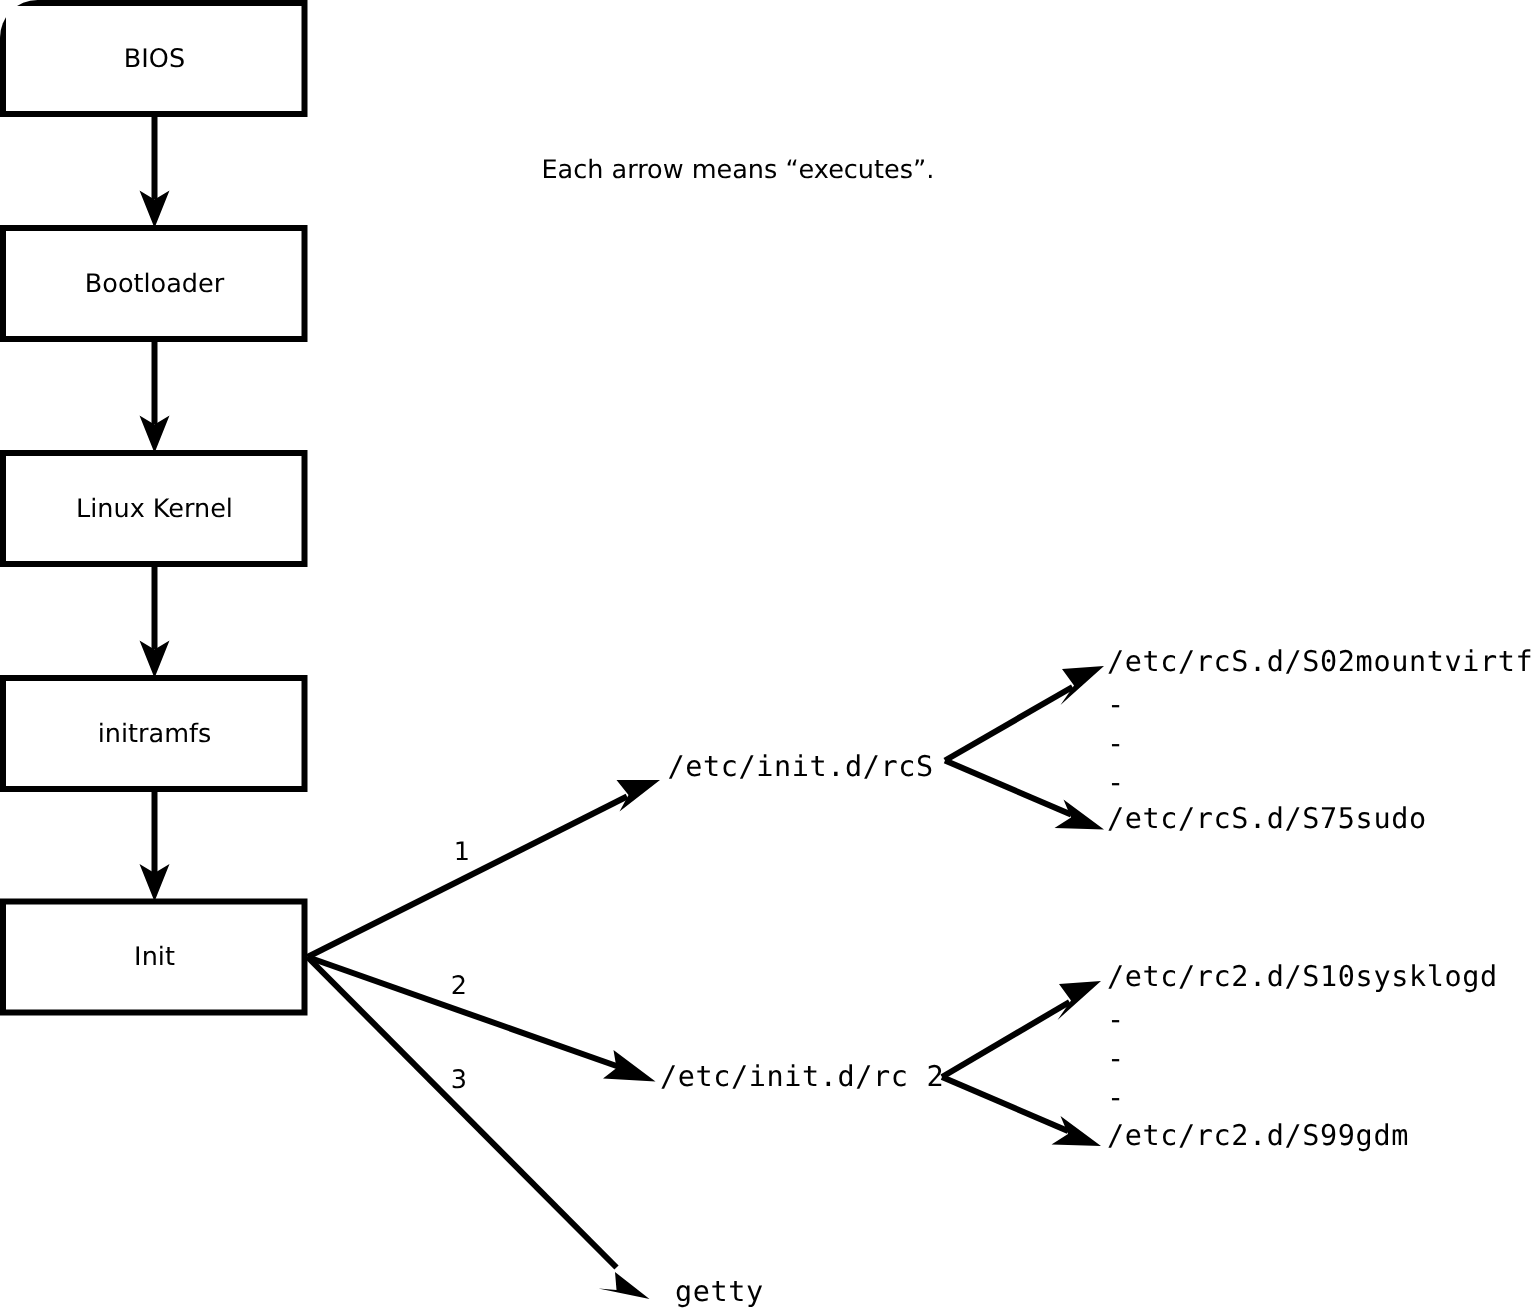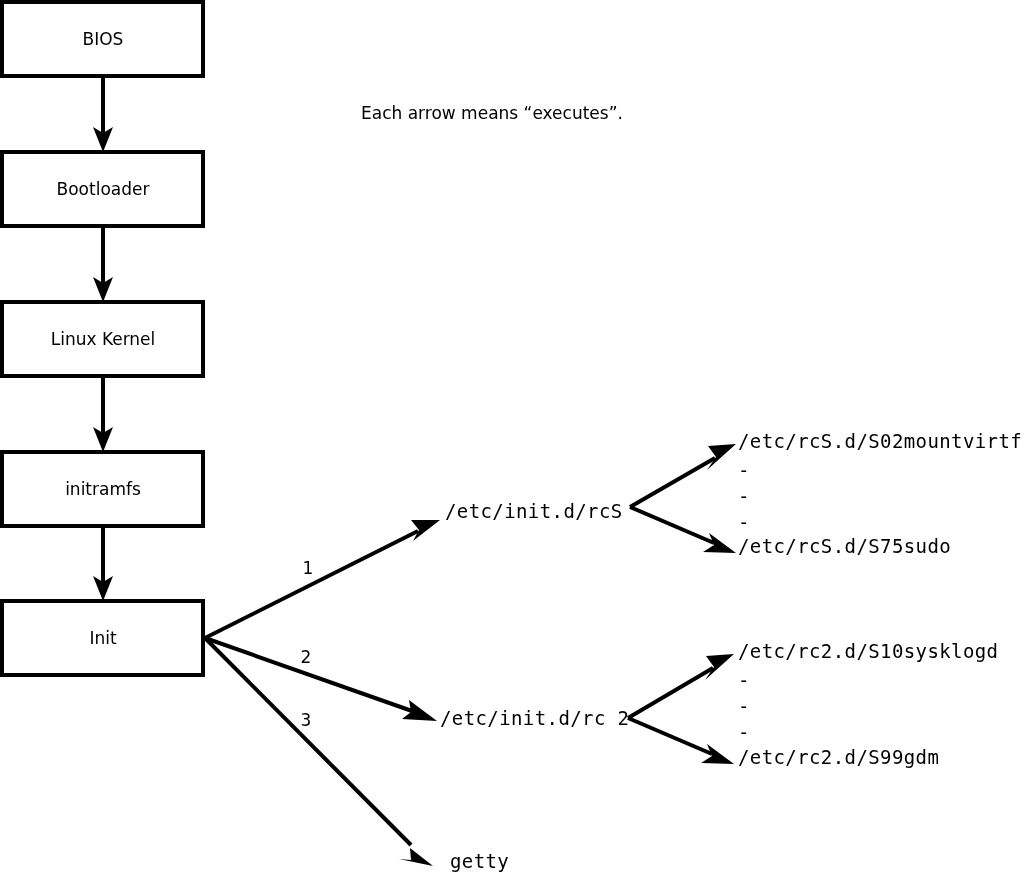--- a/index.html
+++ b/index.html
@@ -7,20 +7,21 @@
     padding: 0;
     background: #ffffff;
   }
   #diagram-root {
     position: relative;
     width: 1024px;
     height: 875px;
     background: #ffffff;
     font-family: "Liberation Sans", sans-serif;
     overflow: hidden;
+    border-radius: 25px;
   }
   svg#boot-diagram {
     display: block;
     width: 1024px;
     height: 875px;
   }
   .box-rect {
     fill: #ffffff;
     stroke: #000000;
     stroke-width: 4;

